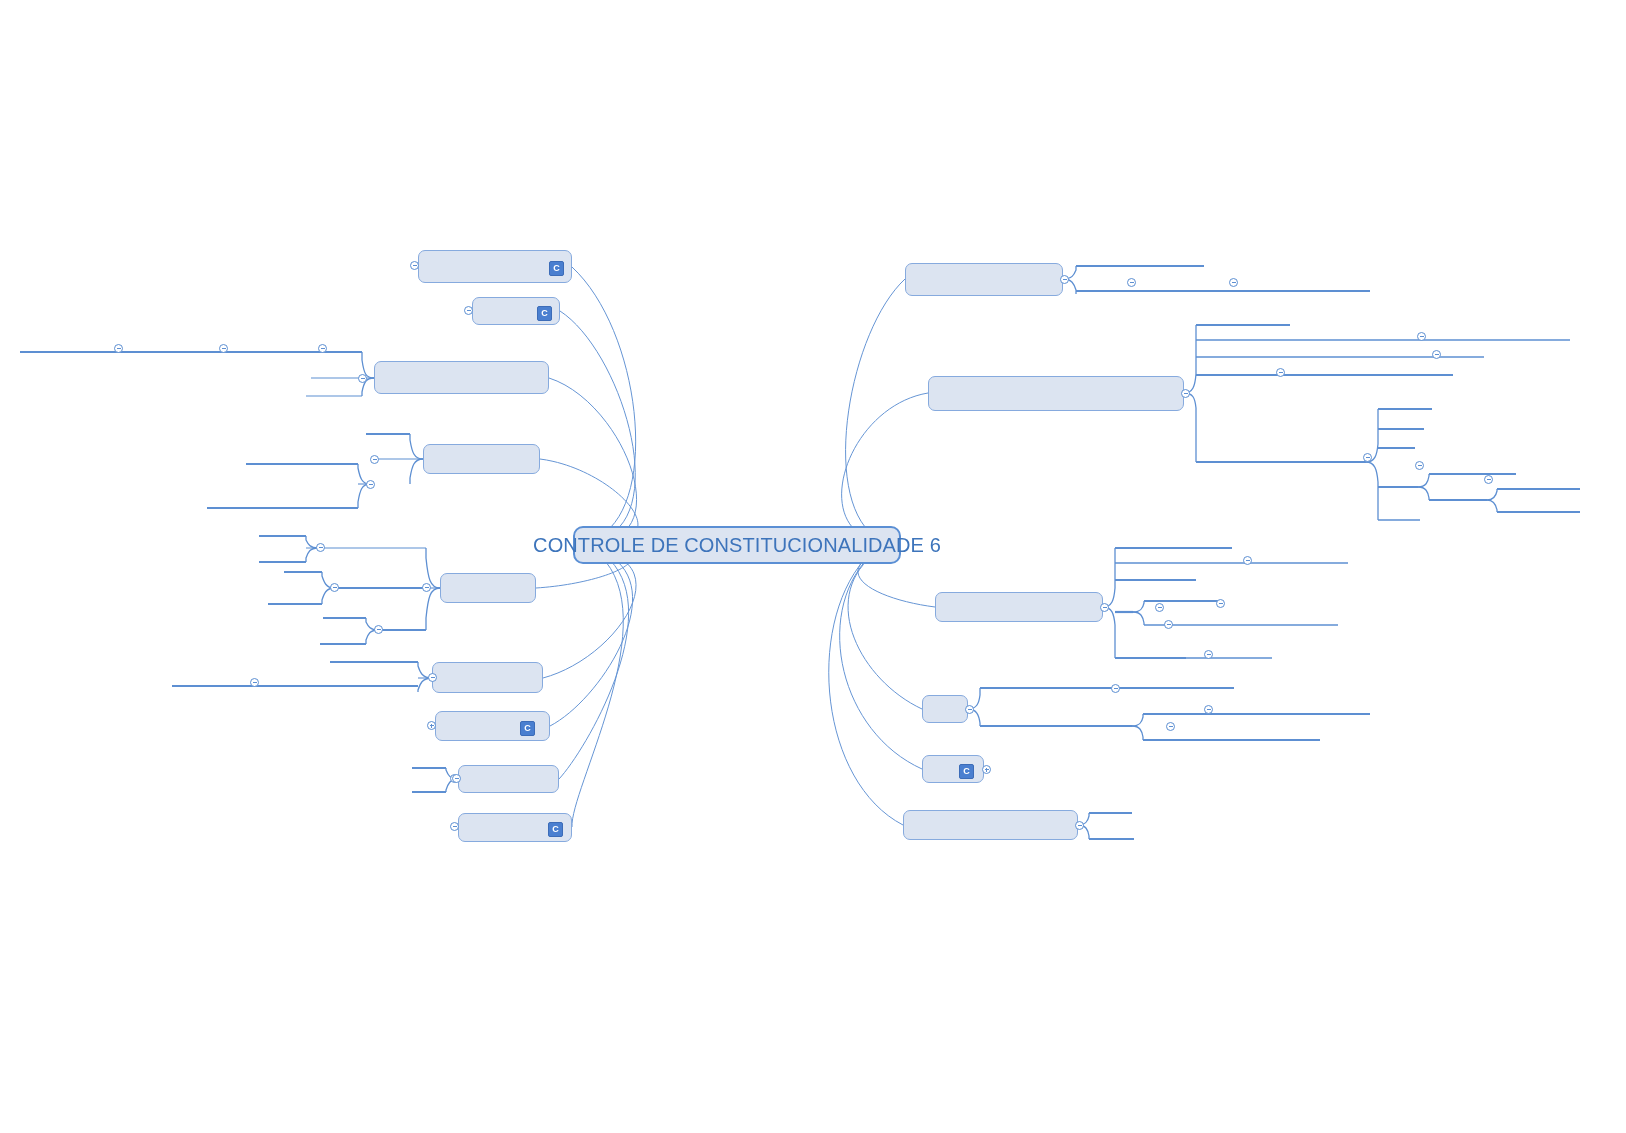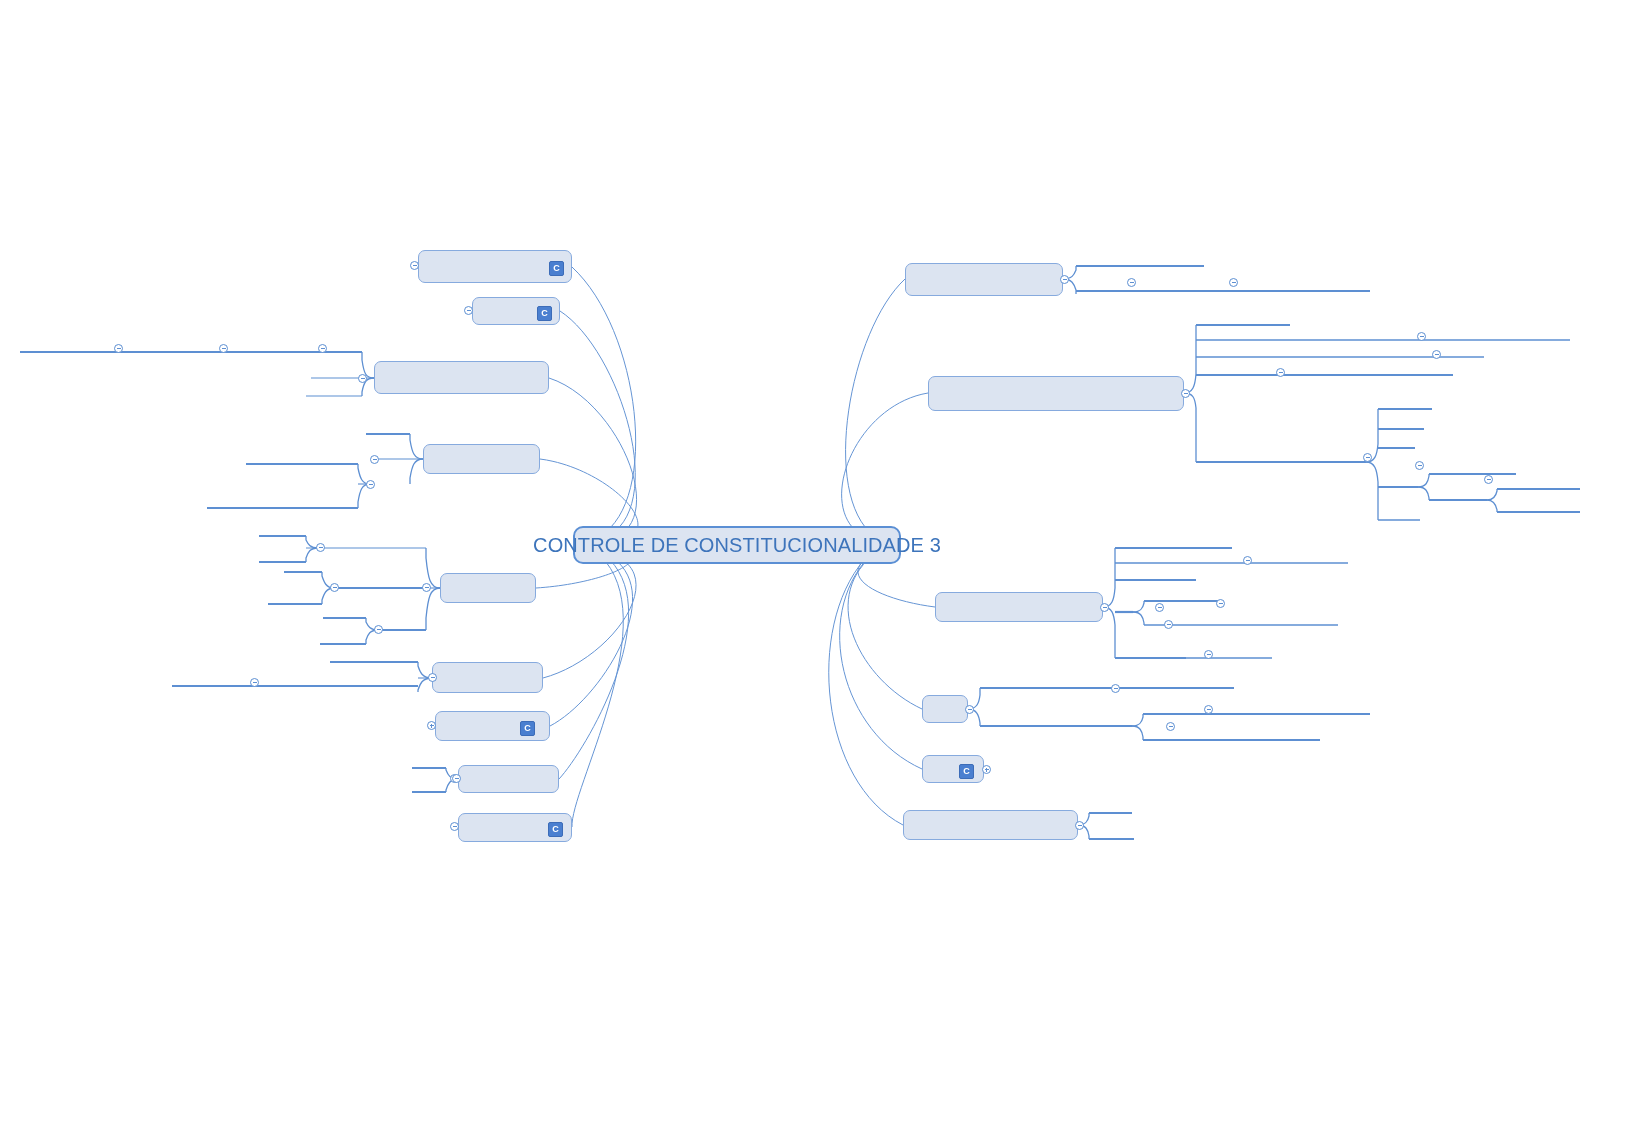--- a/index.html
+++ b/index.html
@@ -235,21 +235,21 @@
 
       <path d="M 1078 825 C 1086 825 1088 821 1089 816 L 1089 813" stroke-width="1.3"></path>
       <path d="M 1078 825 C 1086 825 1088 830 1089 836 L 1089 839" stroke-width="1.3"></path>
       <path d="M 1089 813 L 1132 813" stroke-width="2.2"></path>
       <path d="M 1089 839 L 1134 839" stroke-width="2.2"></path>
 
     </g>
   </svg>
 
   <div class="node root" style="left:573px; top:526px; width:328px; height:38px;">
-    <span class="node-label">CONTROLE DE CONSTITUCIONALIDADE 3</span>
+    <span class="node-label">CONTROLE DE CONSTITUCIONALIDADE 6</span>
   </div>
 
   <div class="node" style="left:418px; top:250px; width:154px; height:33px;">
     <span class="node-label"></span>
     <span class="badge" style="right:7px; top:10px;">C</span>
   </div>
   <div class="marker" style="left:410px; top:261px;"></div>
 
   <div class="node" style="left:472px; top:297px; width:88px; height:28px;">
     <span class="node-label"></span>

